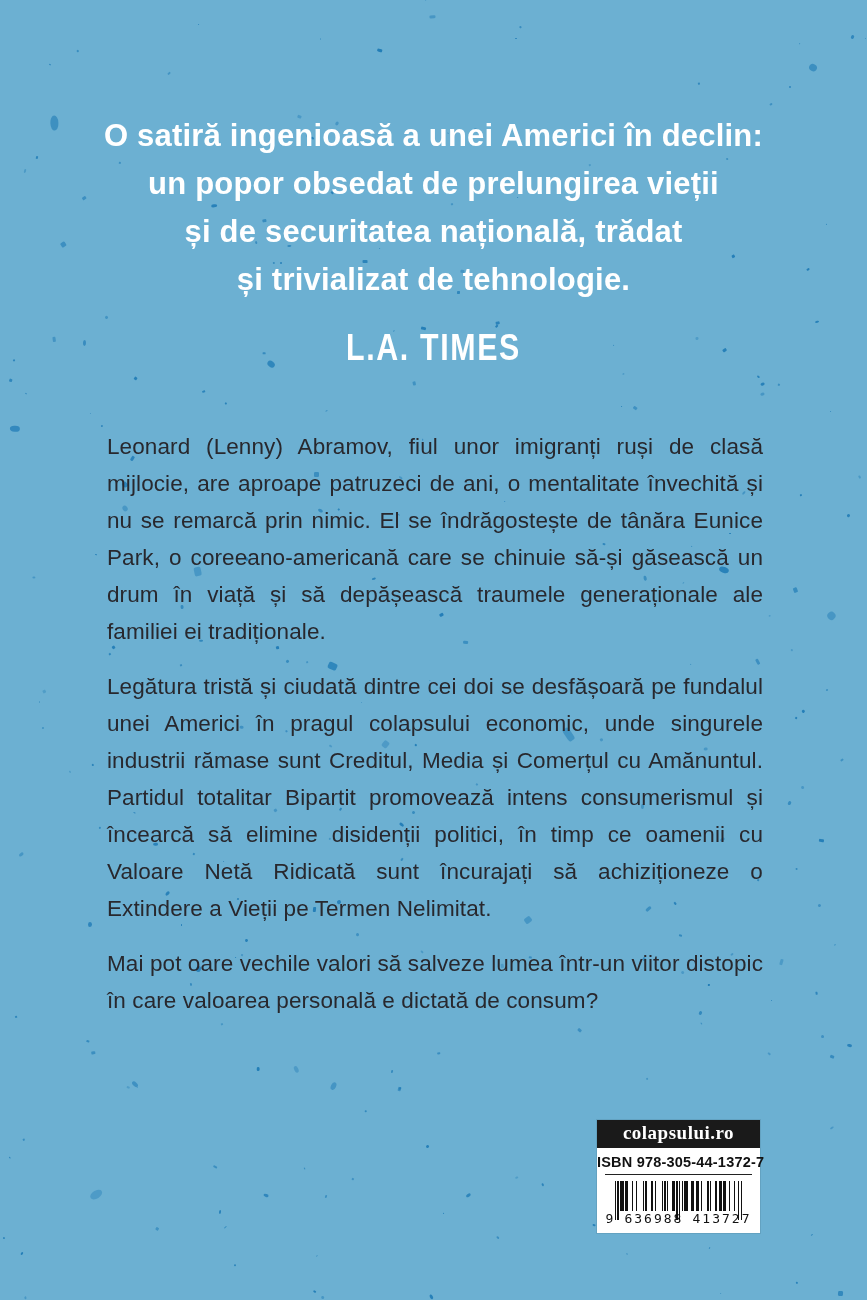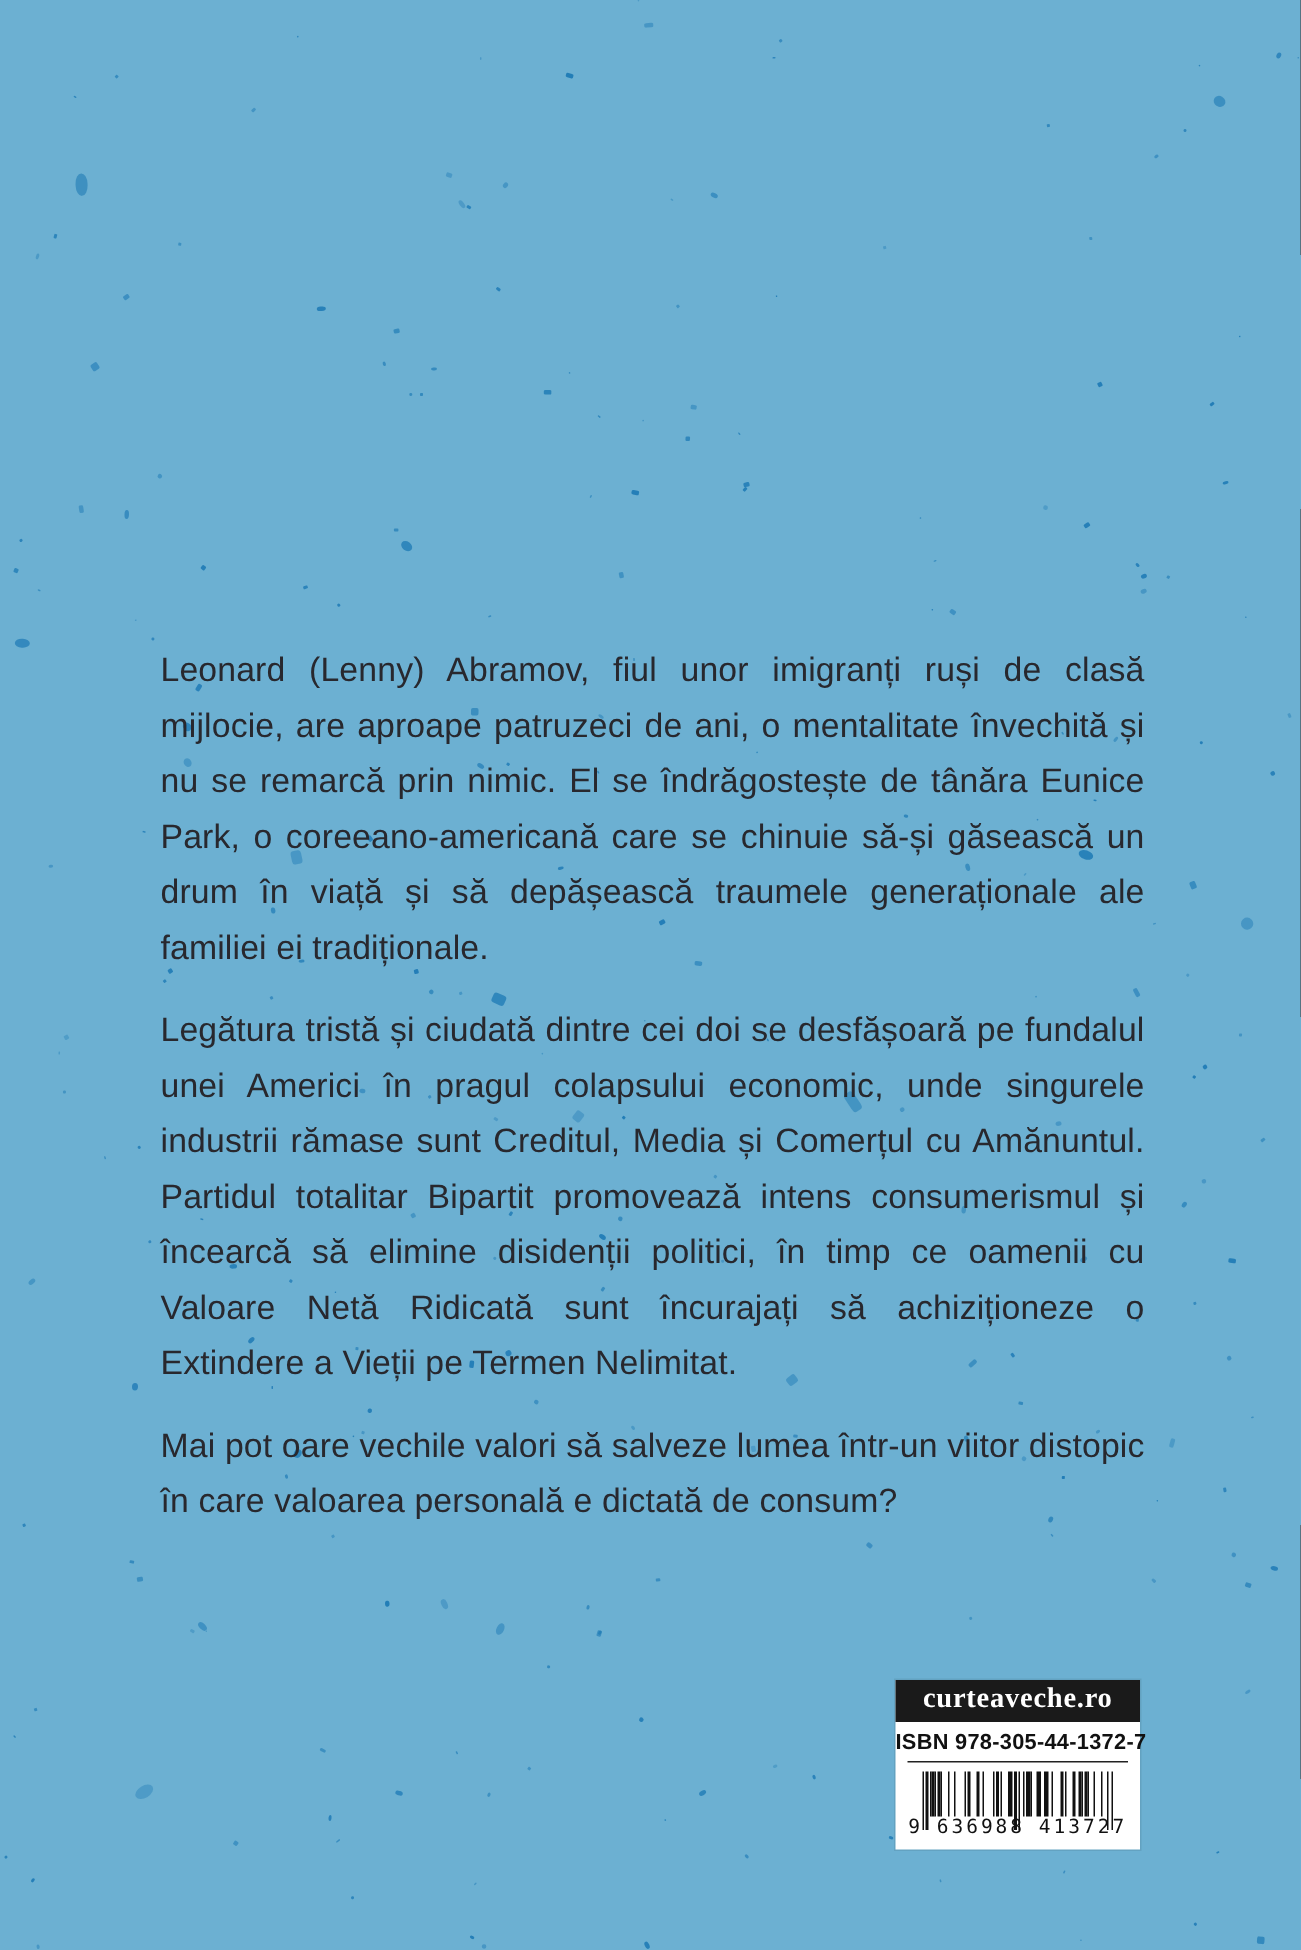--- a/index.html
+++ b/index.html
@@ -339,31 +339,38 @@
       <i style="left: 49.7px; top: 116.2px; width: 8.4px; height: 14.6px; background: rgb(30, 122, 181); opacity: 0.59; border-radius: 50%; transform: rotate(178deg);"></i>
       <i style="left: 180.7px; top: 604.5px; width: 2.6px; height: 4px; background: rgb(30, 122, 181); opacity: 0.7; border-radius: 50%; transform: rotate(173deg);"></i>
       <i style="left: 771.2px; top: 1000px; width: 1.2px; height: 1.4px; background: rgb(30, 122, 181); opacity: 0.81; border-radius: 50%; transform: rotate(13deg);"></i>
       <i style="left: 329px; top: 744.8px; width: 2.8px; height: 2.4px; background: rgb(30, 122, 181); opacity: 0.39; border-radius: 25%; transform: rotate(33deg);"></i>
       <i style="left: 378.4px; top: 48px; width: 3.3px; height: 5.1px; background: rgb(30, 122, 181); opacity: 0.94; border-radius: 25%; transform: rotate(107deg);"></i>
       <i style="left: 443px; top: 1213px; width: 1.2px; height: 0.9px; background: rgb(30, 122, 181); opacity: 0.86; border-radius: 25%; transform: rotate(69deg);"></i>
       <i style="left: 602.5px; top: 543.2px; width: 2.3px; height: 2.6px; background: rgb(30, 122, 181); opacity: 0.76; border-radius: 50%; transform: rotate(106deg);"></i>
     </div>
 
   <div class="content">
+    <div class="quote">
+      <div class="quote-line">O satiră ingenioasă a unei Americi în declin:</div>
+      <div class="quote-line">un popor obsedat de prelungirea vieții</div>
+      <div class="quote-line">și de securitatea națională, trădat</div>
+      <div class="quote-line">și trivializat de tehnologie.</div>
+      <div class="quote-attribution">L.A. TIMES</div>
+    </div>
 
     <div class="synopsis">
       <p>Leonard (Lenny) Abramov, fiul unor imigranți ruși de clasă mijlocie, are aproape patruzeci de ani, o mentalitate învechită și nu se remarcă prin nimic. El se îndrăgostește de tânăra Eunice Park, o coreeano-americană care se chinuie să-și găsească un drum în viață și să depășească traumele generaționale ale familiei ei tradiționale.</p>
       <p>Legătura tristă și ciudată dintre cei doi se desfășoară pe fundalul unei Americi în pragul colapsului economic, unde singurele industrii rămase sunt Creditul, Media și Comerțul cu Amănuntul. Partidul totalitar Bipartit promovează intens consumerismul și încearcă să elimine disidenții politici, în timp ce oamenii cu Valoare Netă Ridicată sunt încurajați să achiziționeze o Extindere a Vieții pe Termen Nelimitat.</p>
       <p>Mai pot oare vechile valori să salveze lumea într-un viitor distopic în care valoarea personală e dictată de consum?</p>
     </div>
 
 
     <div class="barcode-box">
       <div class="band">
-        <span>curteaveche.ro</span>
+        <span>colapsului.ro</span>
       </div>
       <div class="isbn">ISBN 978-305-44-1372-7</div>
       <div class="rule"></div>
       <div class="barcode" id="barcode">
           <span class="g" style="width: 1.34737px; background: rgb(17, 17, 17);"></span>
           <span class="g" style="width: 1.34737px; background: transparent;"></span>
           <span class="g" style="width: 1.34737px; background: rgb(17, 17, 17);"></span>
           <span style="width: 1.34737px; background: transparent;"></span>
           <span style="width: 1.34737px; background: rgb(17, 17, 17);"></span>
           <span style="width: 1.34737px; background: rgb(17, 17, 17);"></span>

